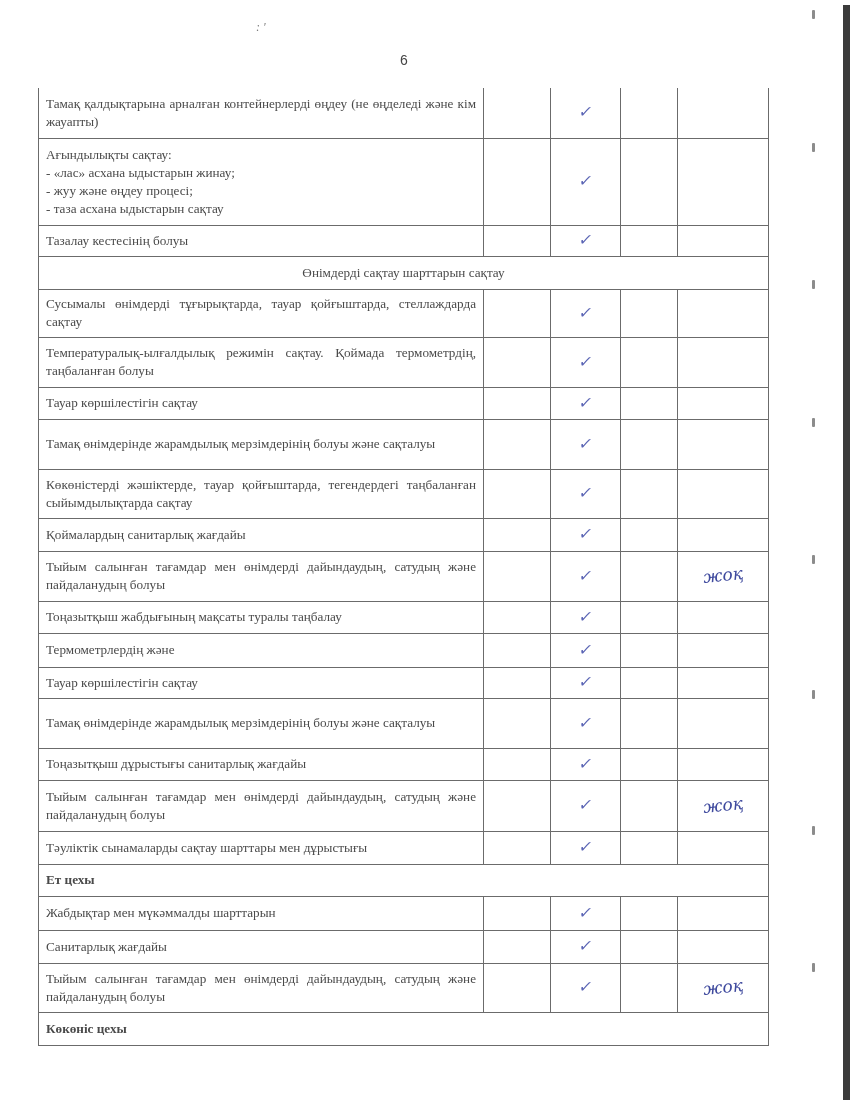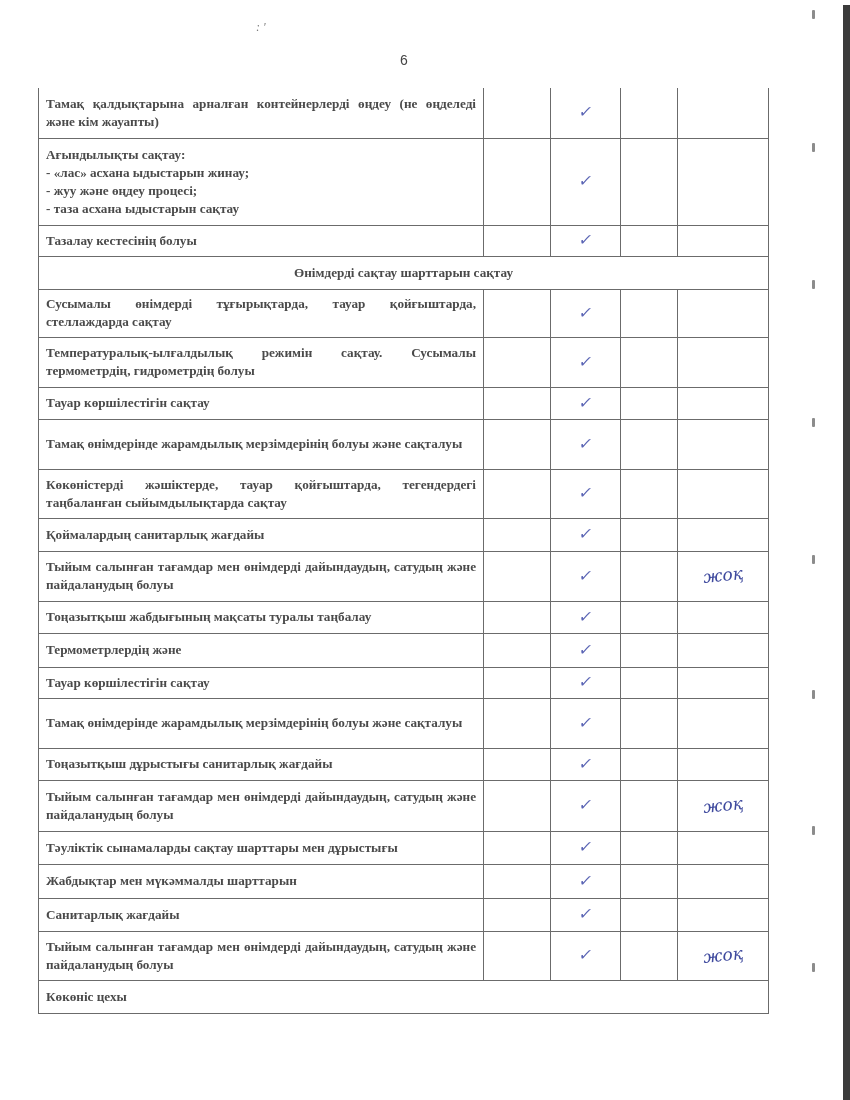--- a/index.html
+++ b/index.html
@@ -22,33 +22,33 @@
   }
   table.checklist td {
     border: 1px solid #6b6b6b;
     padding: 0 7px;
     font-size: 13.2px;
     line-height: 18px;
     vertical-align: middle;
     color: #4a4a4a;
   }
   table.checklist tr:first-child td { border-top: none; }
-  td.desc { text-align: justify; text-align-last: left; font-weight: bold; }
+  td.desc { text-align: justify; text-align-last: left; }
   td.mark { text-align: center; padding: 0; }
   .check {
     display: inline-block; color: #5a64b4;
     font-family: "DejaVu Sans", sans-serif; font-size: 16px;
     transform: skewX(-12deg);
   }
   .note {
     display: inline-block; color: #3f4a9e;
     font-family: "DejaVu Serif", serif; font-style: italic; font-size: 17px;
     transform: rotate(-6deg);
   }
-  td.section-title { text-align: center; font-weight: bold; font-size: 14.5px; color: #333; }
+  td.section-title { text-align: center; font-weight: normal; font-size: 14.5px; color: #333; }
   td.subsection { font-weight: bold; font-size: 14px; color: #333; }
   .multiline { white-space: pre-line; }
 </style>
 </head>
 <body>
 
 <div class="scan-mark" style="left:256px; top:20px;">: '</div>
 <div class="page-number">6</div>
 <div class="edge-bar"></div>
 <div class="edge-tick" style="top:10px;"></div>
@@ -97,21 +97,21 @@
       <td class="section-title" colspan="5">Өнімдерді сақтау шарттарын сақтау</td>
     </tr>
     <tr style="height:48px">
       <td class="desc">Сусымалы өнімдерді тұғырықтарда, тауар қойғыштарда, стеллаждарда сақтау</td>
       <td class="mark"></td>
       <td class="mark"><span class="check">✓</span></td>
       <td class="mark"></td>
       <td class="mark"><span class="note"></span></td>
     </tr>
     <tr style="height:50px">
-      <td class="desc">Температуралық-ылғалдылық режимін сақтау. Сусымалы термометрдің, гидрометрдің болуы</td>
+      <td class="desc">Температуралық-ылғалдылық режимін сақтау. Қоймада термометрдің, таңбаланған болуы</td>
       <td class="mark"></td>
       <td class="mark"><span class="check">✓</span></td>
       <td class="mark"></td>
       <td class="mark"><span class="note"></span></td>
     </tr>
     <tr style="height:32px">
       <td class="desc">Тауар көршілестігін сақтау</td>
       <td class="mark"></td>
       <td class="mark"><span class="check">✓</span></td>
       <td class="mark"></td>
@@ -187,20 +187,23 @@
       <td class="mark"></td>
       <td class="mark"><span class="note">жоқ</span></td>
     </tr>
     <tr style="height:33px">
       <td class="desc">Тәуліктік сынамаларды сақтау шарттары мен дұрыстығы</td>
       <td class="mark"></td>
       <td class="mark"><span class="check">✓</span></td>
       <td class="mark"></td>
       <td class="mark"><span class="note"></span></td>
     </tr>
+    <tr style="height:32px">
+      <td class="subsection" colspan="5">Ет цехы</td>
+    </tr>
     <tr style="height:34px">
       <td class="desc">Жабдықтар мен мүкәммалды шарттарын</td>
       <td class="mark"></td>
       <td class="mark"><span class="check">✓</span></td>
       <td class="mark"></td>
       <td class="mark"><span class="note"></span></td>
     </tr>
     <tr style="height:33px">
       <td class="desc">Санитарлық жағдайы</td>
       <td class="mark"></td>

